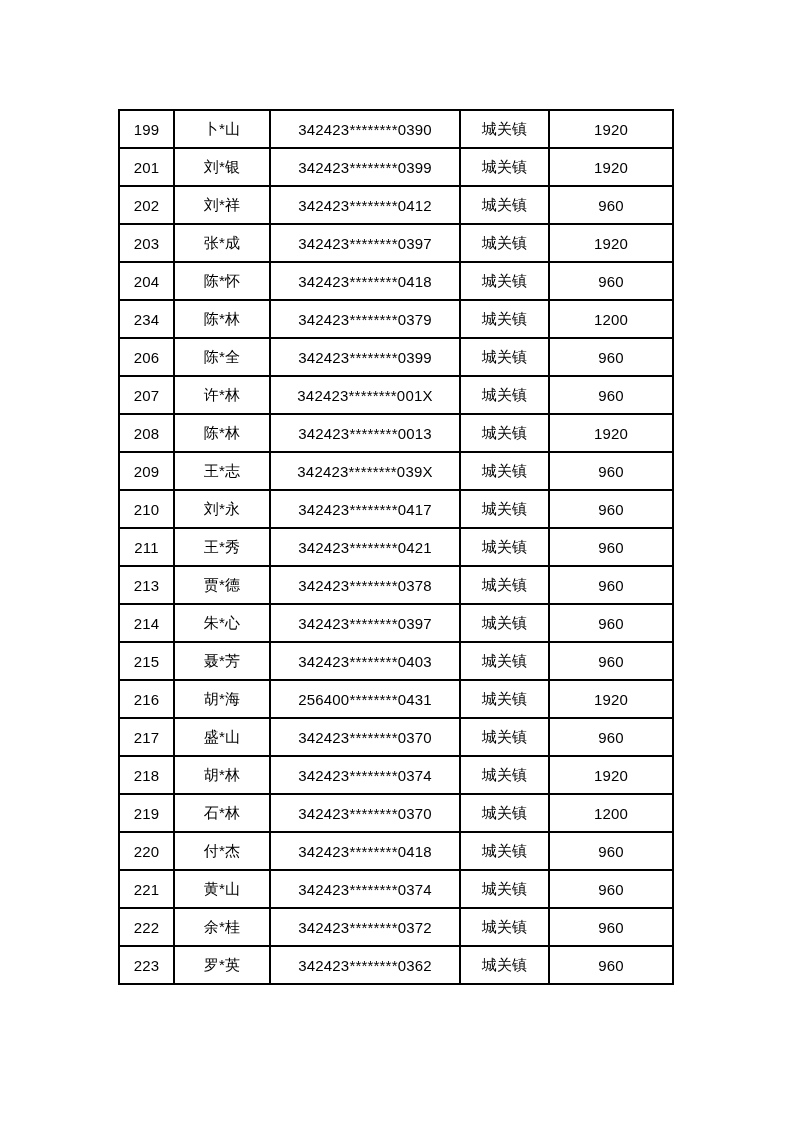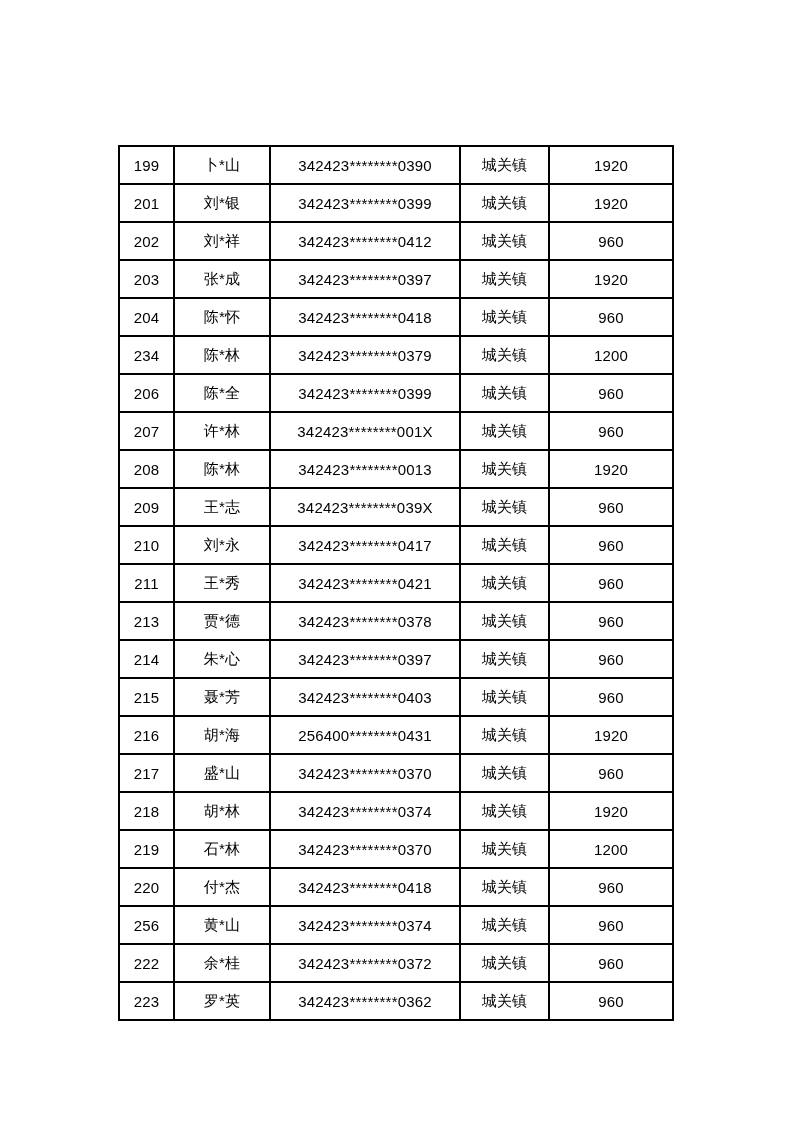--- a/index.html
+++ b/index.html
@@ -15,21 +15,20 @@
     overflow: hidden;
     font-family: "Liberation Sans", "DejaVu Sans", sans-serif;
   }
   table.roster {
     position: absolute;
     left: 118px;
     top: 109px;
     border-collapse: collapse;
     table-layout: fixed;
     width: 554px;
-    margin-top: 36px;
   }
   table.roster td {
     border: 2px solid #000000;
     height: 36px;
     padding: 0 2px;
     text-align: center;
     vertical-align: middle;
     font-size: 15px;
     color: #000000;
     letter-spacing: 0.2px;
@@ -189,21 +188,21 @@
           <td>1200</td>
         </tr>
         <tr>
           <td>220</td>
           <td>付*杰</td>
           <td>342423********0418</td>
           <td>城关镇</td>
           <td>960</td>
         </tr>
         <tr>
-          <td>256</td>
+          <td>221</td>
           <td>黄*山</td>
           <td>342423********0374</td>
           <td>城关镇</td>
           <td>960</td>
         </tr>
         <tr>
           <td>222</td>
           <td>余*桂</td>
           <td>342423********0372</td>
           <td>城关镇</td>

